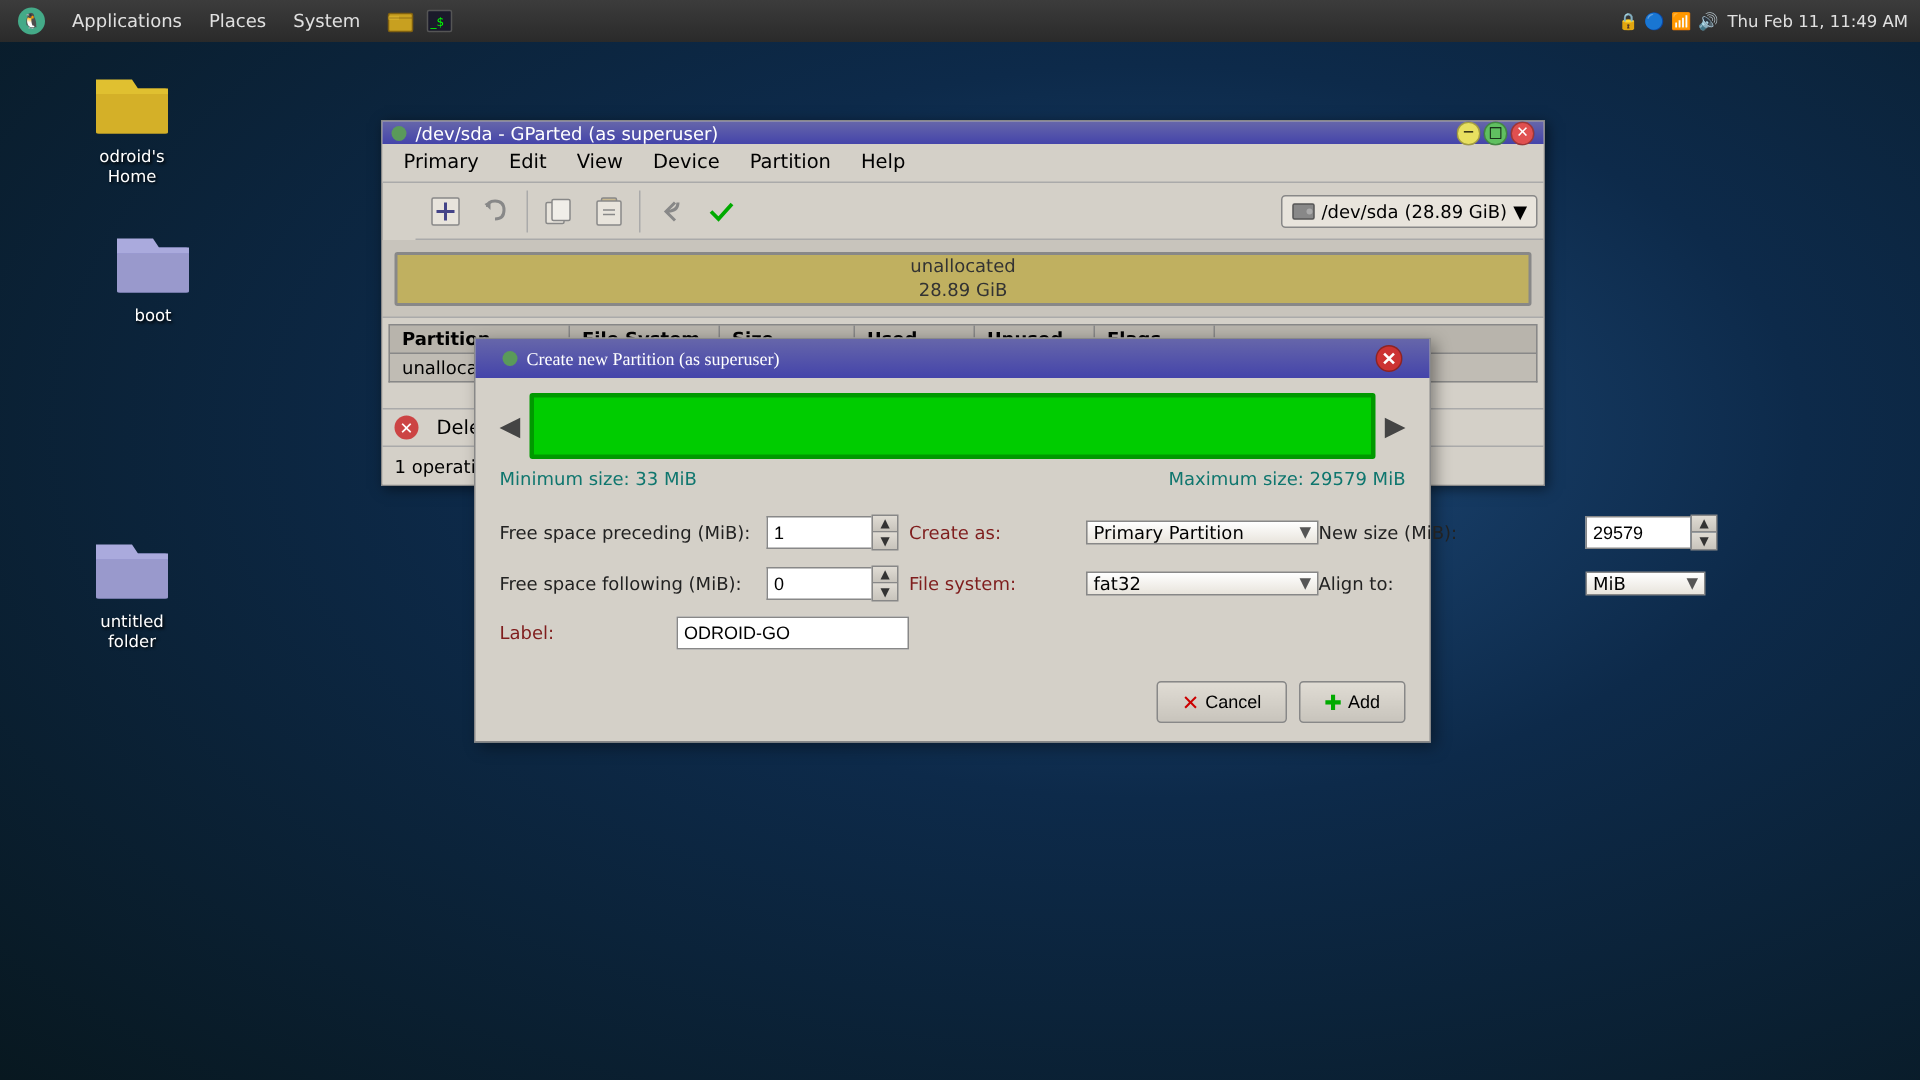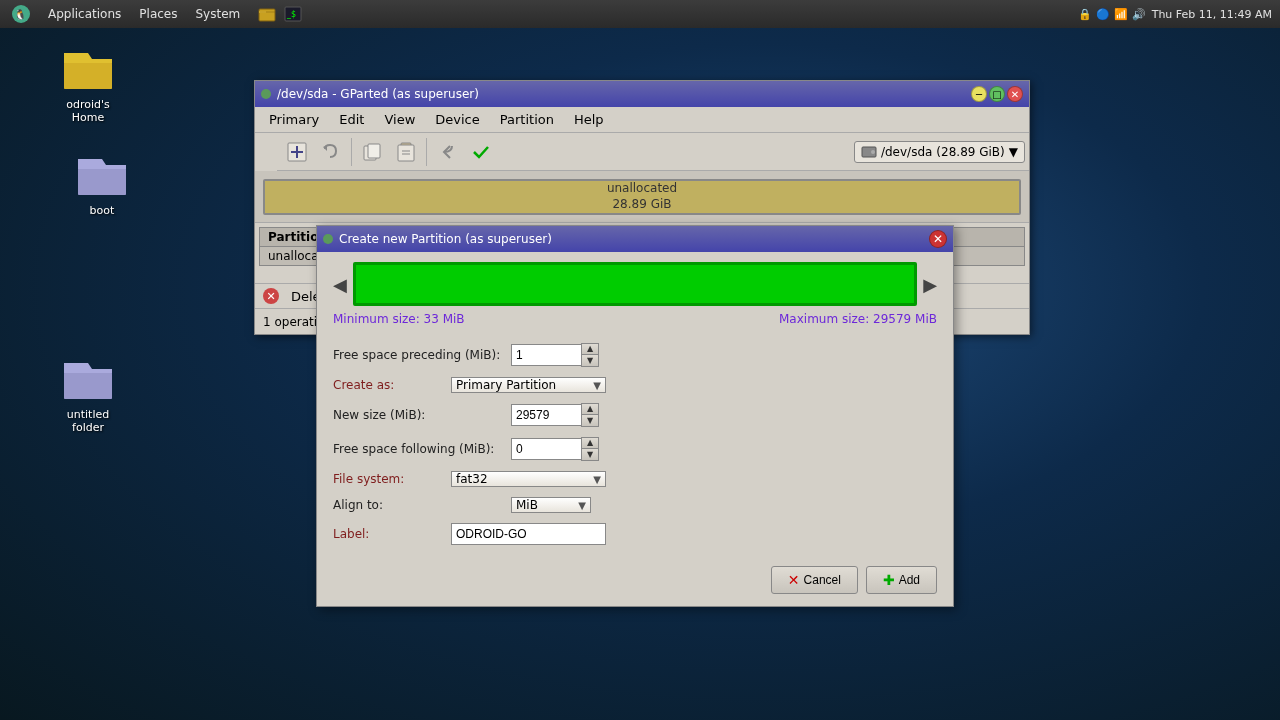--- a/index.html
+++ b/index.html
@@ -115,21 +115,21 @@
     .gparted-window {
       position: absolute;
       top: 80px; left: 254px;
       width: 776px;
       background: #d4d0c8;
       border: 1px solid #888;
       box-shadow: 2px 2px 8px rgba(0,0,0,0.5);
     }
     .window-titlebar {
       background: linear-gradient(to bottom, #6666aa, #4444aa);
-      height: 26px;
+      height: 15px;
       display: flex;
       align-items: center;
       padding: 0 6px;
       gap: 6px;
     }
     .window-title-dot {
       width: 10px; height: 10px;
       background: #5a9a5a;
       border-radius: 50%;
     }
@@ -304,21 +304,22 @@
       background: #d4d0c8;
       border: 1px solid #888;
       box-shadow: 3px 3px 10px rgba(0,0,0,0.4);
       pointer-events: all;
     }
     .dialog-titlebar {
       background: linear-gradient(to bottom, #6666aa, #4444aa);
       height: 26px;
       display: flex;
       align-items: center;
-      padding: 0 6px;
+      padding: 0 18px;
+      font-family: Liberation Serif, serif;
     }
     .dialog-title-dot {
       width: 10px; height: 10px;
       background: #5a9a5a;
       border-radius: 50%;
       margin-right: 6px;
     }
     .dialog-title-text {
       color: #fff;
       font-size: 12px;
@@ -356,27 +357,27 @@
       background: #00cc00;
       border: 3px solid #009900;
       border-radius: 2px;
       position: relative;
     }
     .slider-size-info {
       display: flex;
       justify-content: space-between;
       padding: 0 16px 8px;
       font-size: 12px;
-      color: #6d28d9;
+      color: #0f766e;
     }
 
     
     .dialog-form {
       display: grid;
-      grid-template-columns: 1fr;
+      grid-template-columns: 1fr 1fr 1fr;
       gap: 0;
       padding: 4px 16px 12px;
     }
     .form-group {
       display: flex;
       align-items: center;
       padding: 5px 0;
       gap: 8px;
     }
     .form-label {

